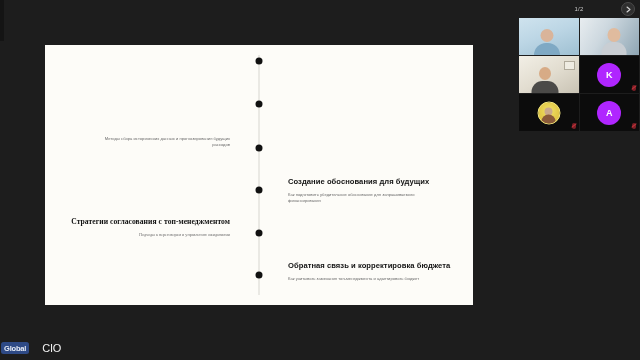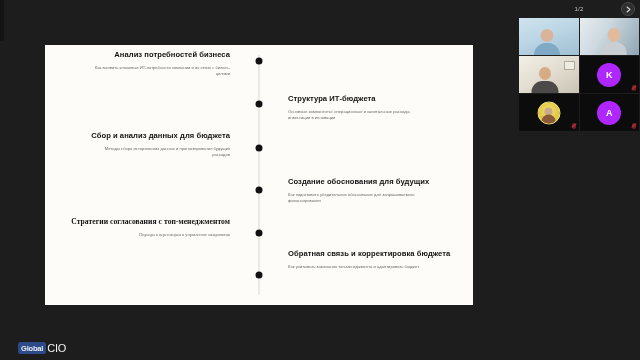--- a/index.html
+++ b/index.html
@@ -135,22 +135,22 @@
     width:27px; height:16px; border-radius:11px 11px 0 0;
     background:#4b4a48; transform:translateX(-50%);
   }
   .frame-deco {
     position:absolute; right:4px; top:5px;
     width:11px; height:9px; border:1px solid #b0aa9b; background:#efece2;
   }
 
   
   .logo {
-    position:absolute; left:18px; bottom:6px;
-    display:flex; align-items:flex-start; gap:0px;
+    position:absolute; left:1px; bottom:6px;
+    display:flex; align-items:flex-start; gap:12px;
   }
   .logo-badge {
     background:#2e4a86; color:#e9eef8;
     font-size:7.5px; font-weight:bold;
     padding:1.5px 3px; border-radius:2.5px;
     letter-spacing:-0.2px;
   }
   .logo-text {
     color:#f2f2f2; font-size:11px; font-weight:normal;
     letter-spacing:-0.2px; margin-left:1px;
@@ -166,46 +166,37 @@
   <div class="slide">
     <div class="timeline-line"></div>
 
     <div class="node" style="top:16px;"></div>
     <div class="node" style="top:59px;"></div>
     <div class="node" style="top:103px;"></div>
     <div class="node" style="top:145px;"></div>
     <div class="node" style="top:188px;"></div>
     <div class="node" style="top:230px;"></div>
 
-    <div class="item left" style="top:5px;">
-      <div class="item-title">Анализ потребностей бизнеса</div>
-      <div class="item-desc">Как выявить ключевые ИТ-потребности компании и их связь с бизнес-целями</div>
-    </div>
-
-    <div class="item right" style="top:49px;">
-      <div class="item-title">Структура ИТ-бюджета</div>
-      <div class="item-desc">Основные компоненты: операционные и капитальные расходы, инвестиции в инновации</div>
-    </div>
+
 
     <div class="item left" style="top:86px;">
-      <div class="item-title">Сбор и анализ данных для бюджета</div>
       <div class="item-desc">Методы сбора исторических данных и прогнозирования будущих расходов</div>
     </div>
 
     <div class="item right" style="top:132px;">
       <div class="item-title">Создание обоснования для будущих</div>
       <div class="item-desc">Как подготовить убедительное обоснование для запрашиваемого финансирования</div>
     </div>
 
     <div class="item left" style="top:172px;font-family:Liberation Serif, serif;">
       <div class="item-title">Стратегии согласования с топ-менеджментом</div>
       <div class="item-desc">Подходы к переговорам и управлению ожиданиями</div>
     </div>
 
-    <div class="item right" style="top:204px;">
+    <div class="item right" style="top:216px;">
       <div class="item-title">Обратная связь и корректировка бюджета</div>
       <div class="item-desc">Как учитывать замечания топ-менеджмента и адаптировать бюджет</div>
     </div>
   </div>
 
   <div class="panel">
     <div class="panel-top">
       <div class="page-indicator">1/2</div>
       <div class="next-btn">
         <svg width="5" height="7" viewBox="0 0 5 7">

